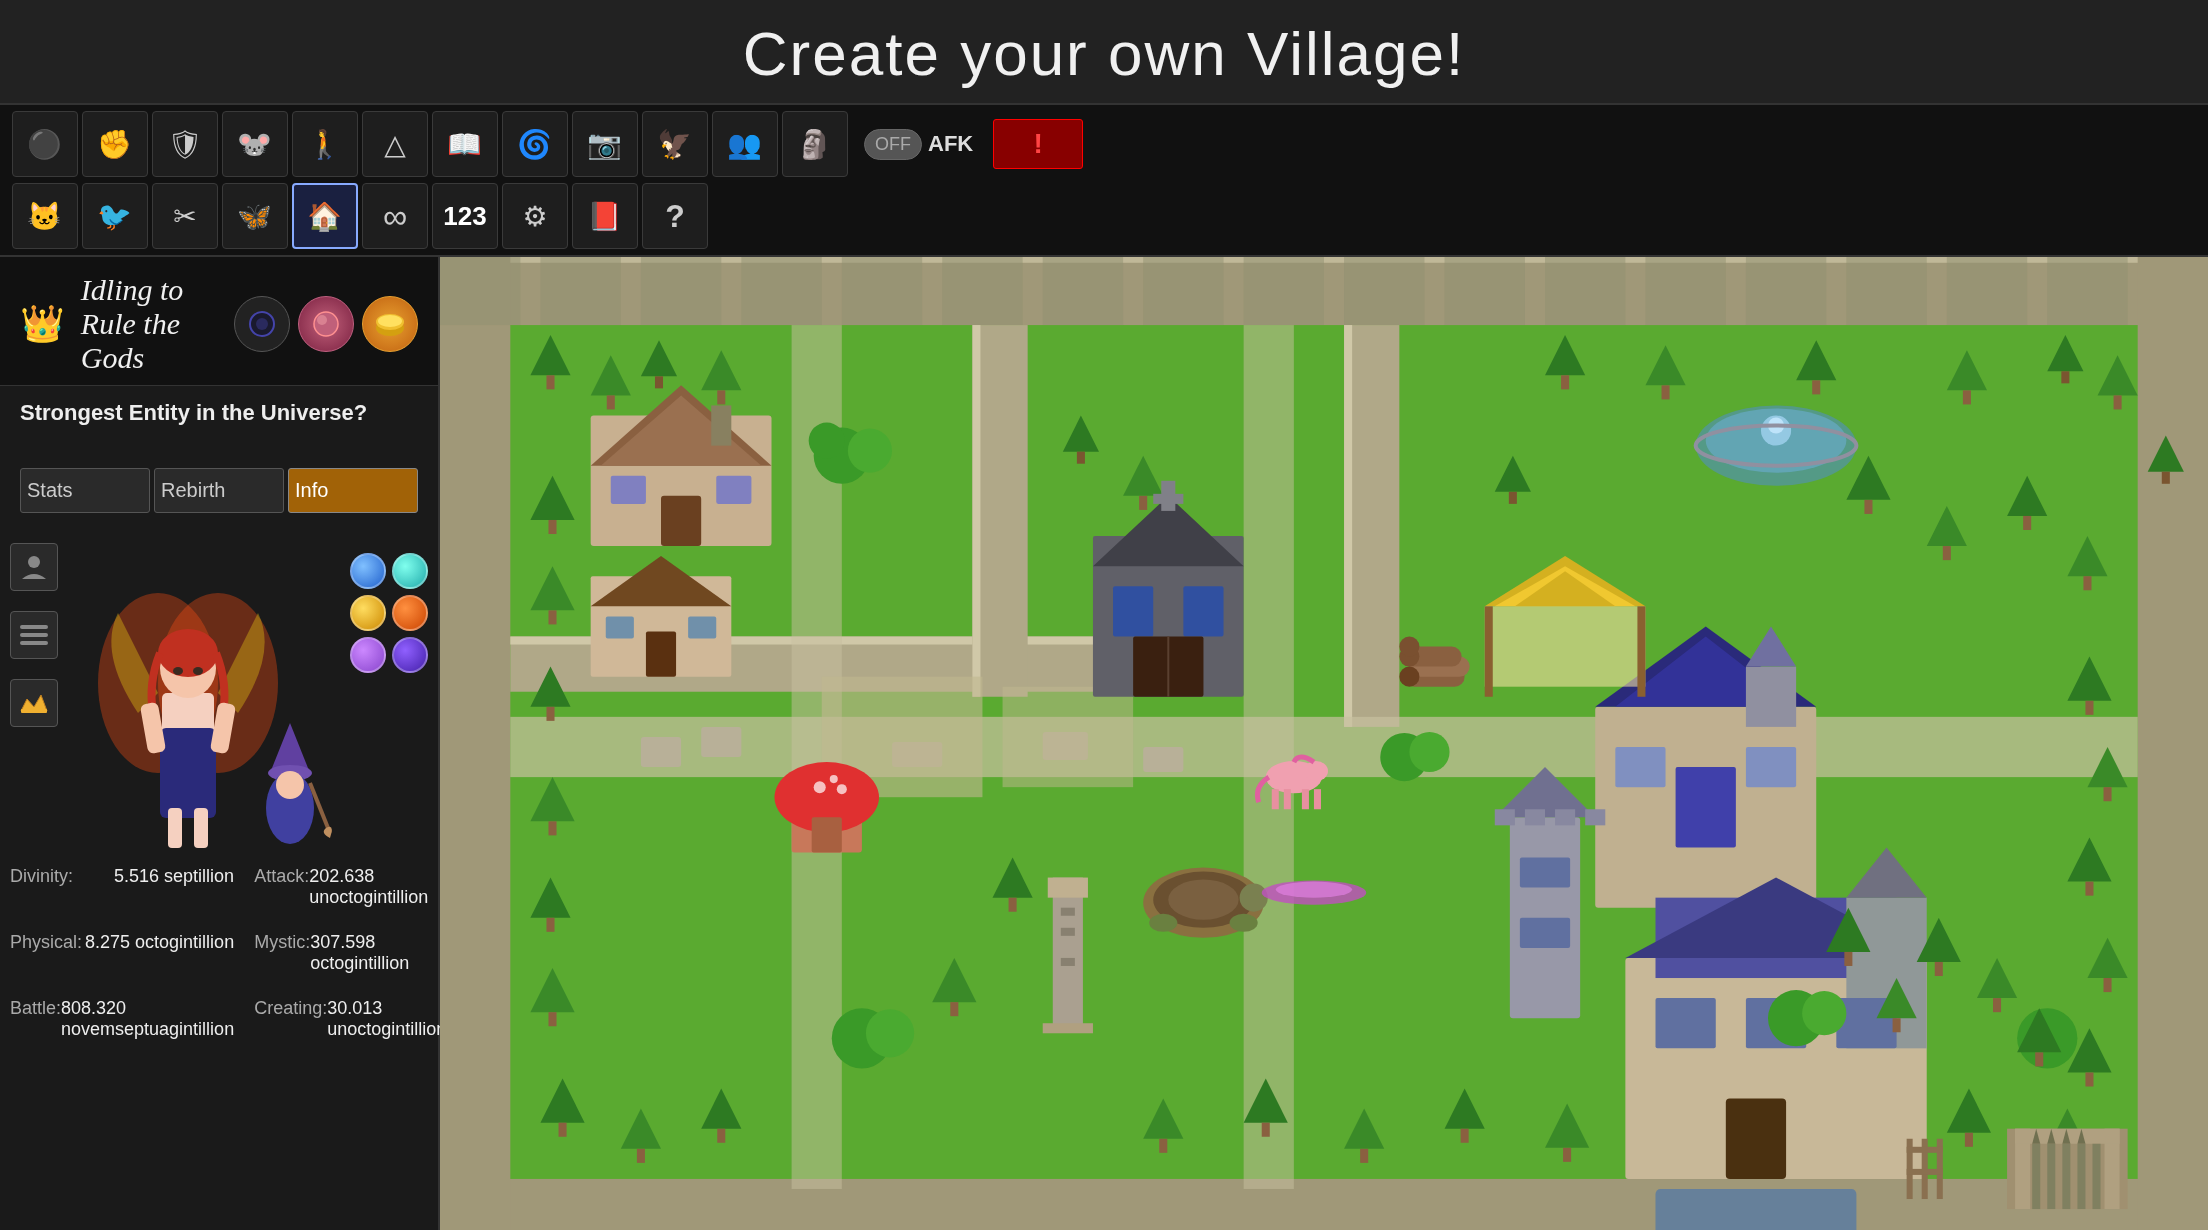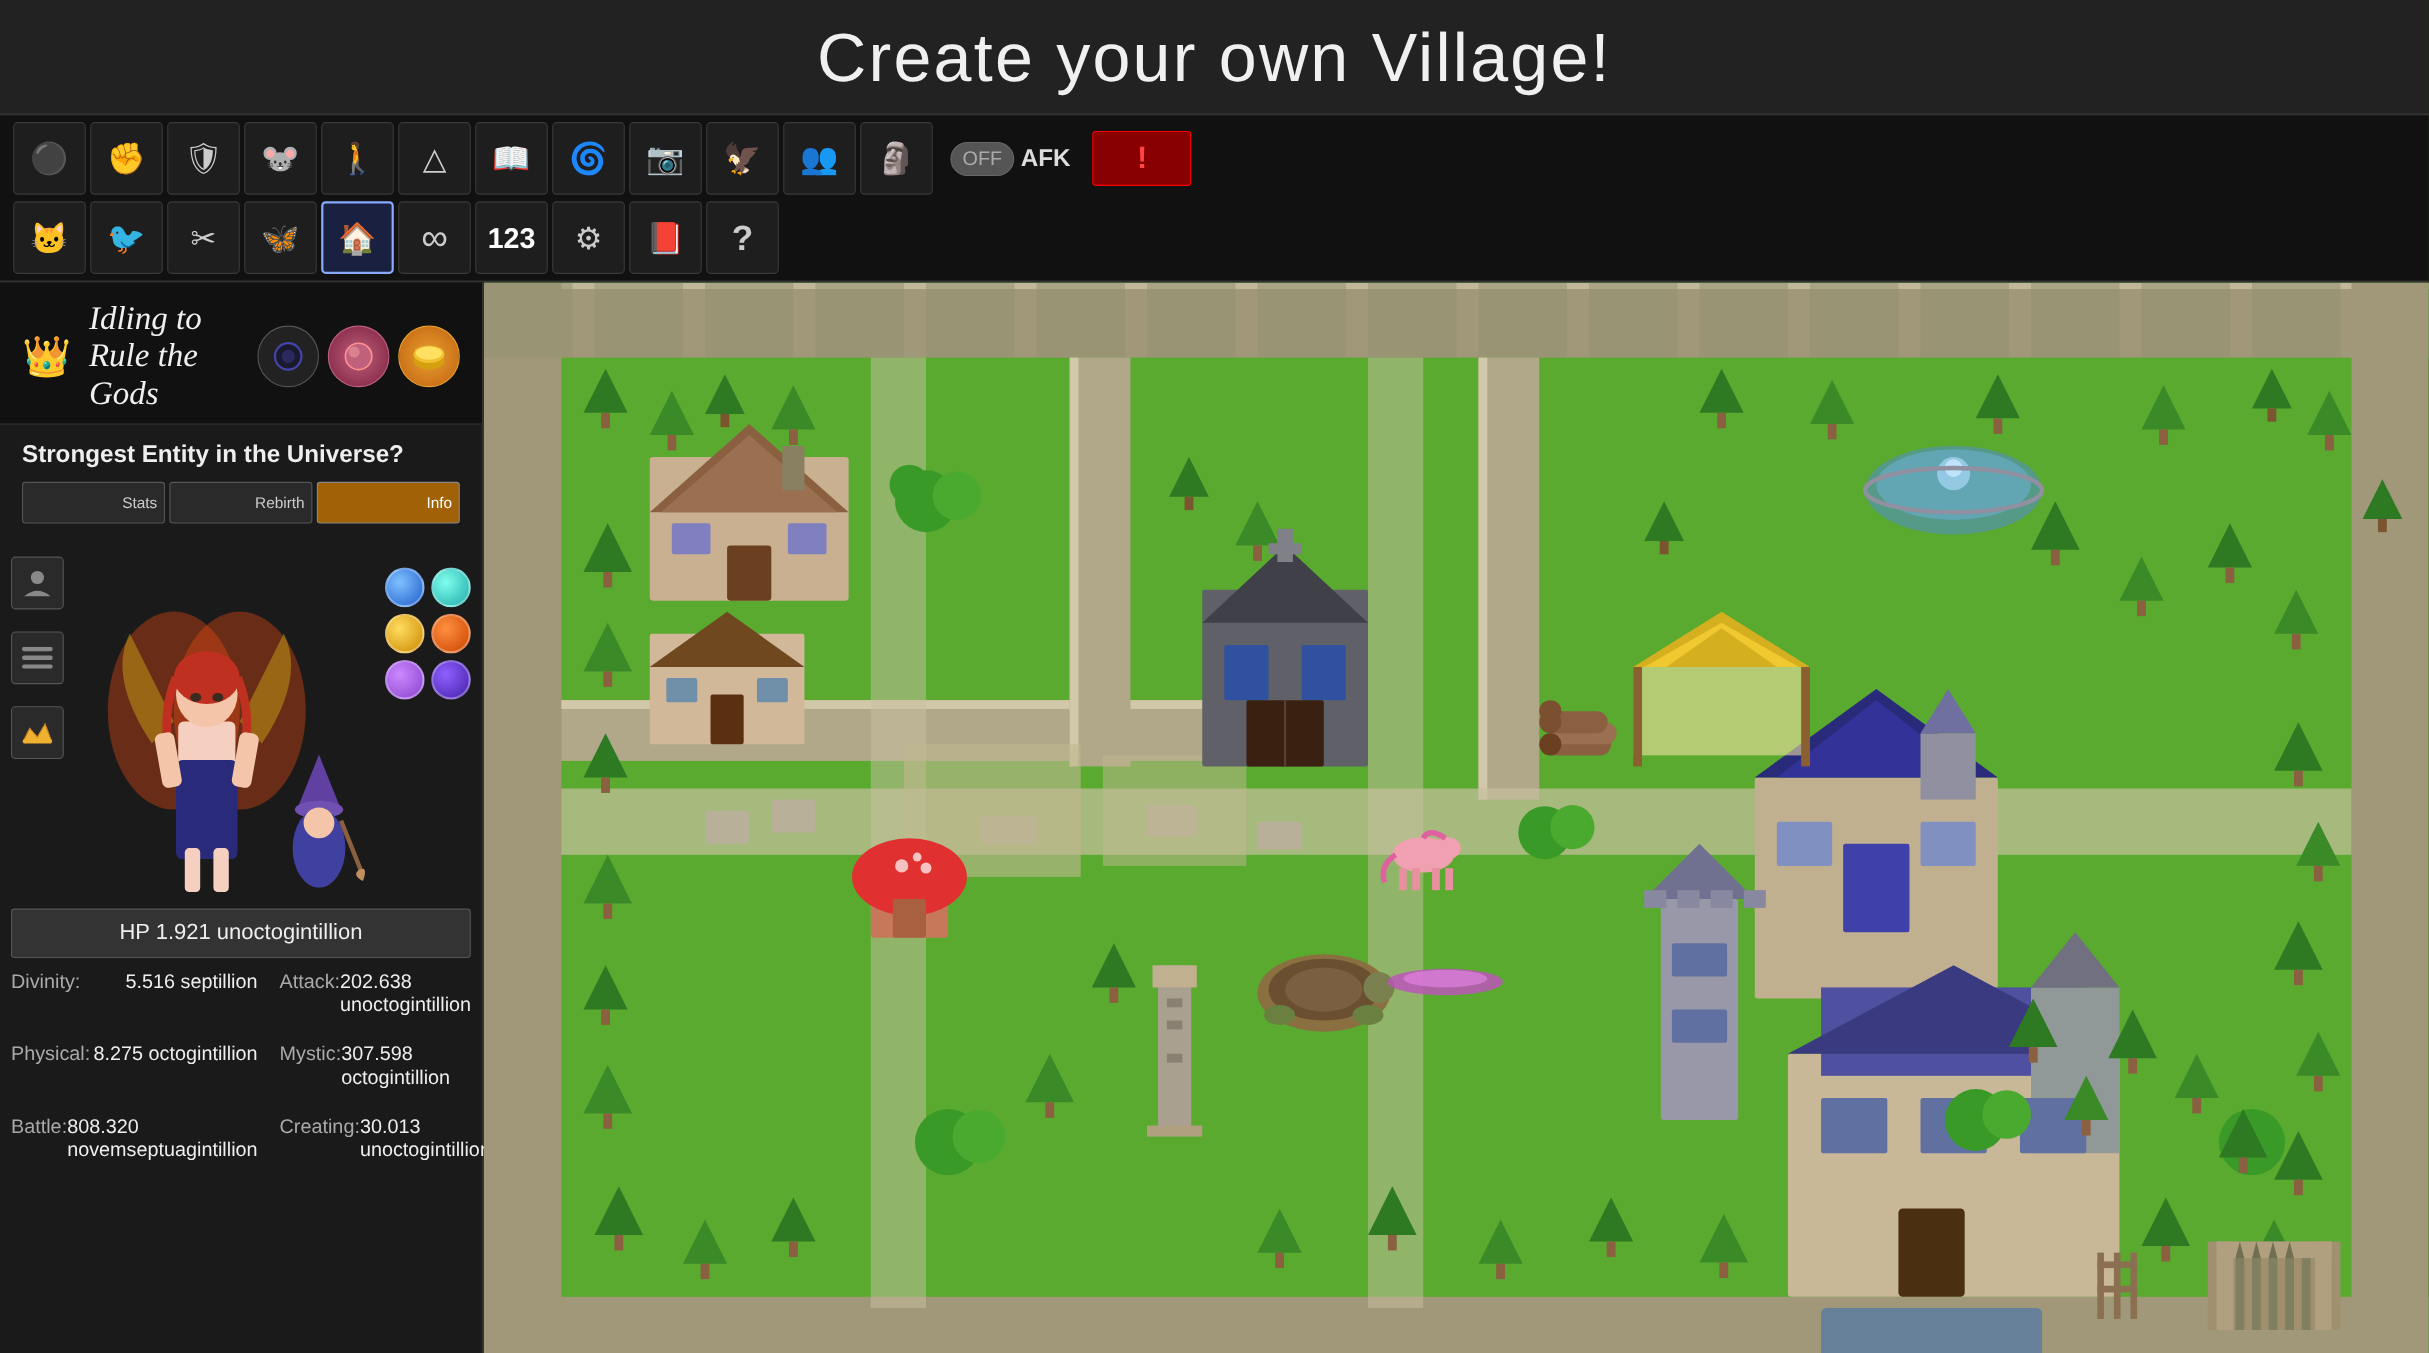--- a/index.html
+++ b/index.html
@@ -136,24 +136,25 @@
       display: flex;
       gap: 4px;
       margin-bottom: 12px;
     }
     .entity-tab {
       flex: 1;
       padding: 10px 6px;
       background: #2a2a2a;
       border: 1px solid #555;
       border-radius: 3px;
-      text-align: right;
+      text-align: left;
       cursor: pointer;
-      font-size: 14px;
+      font-size: 20px;
       color: #ccc;
+      margin-top: 30px;
     }
     .entity-tab.active {
       background: #a16207;
       border-color: #888;
       color: #fff;
     }
 
     
     #character-area {
       display: flex;
@@ -492,21 +493,20 @@
           <div class="gem gem-orange"></div>
         </div>
         <div style="display:flex;gap:6px;">
           <div class="gem gem-lavender"></div>
           <div class="gem gem-purple"></div>
         </div>
       </div>
     </div>
 
     <div id="stats-section">
-      <div class="hp-bar">HP 1.921 unoctogintillion</div>
       <div class="stats-grid">
         <div class="stat-row">
           <span class="stat-label">Divinity:</span>
           <span class="stat-value">5.516 septillion</span>
         </div>
         <div class="stat-row">
           <span class="stat-label">Attack:</span>
           <span class="stat-value">202.638 unoctogintillion</span>
         </div>
         <div class="stat-row">

